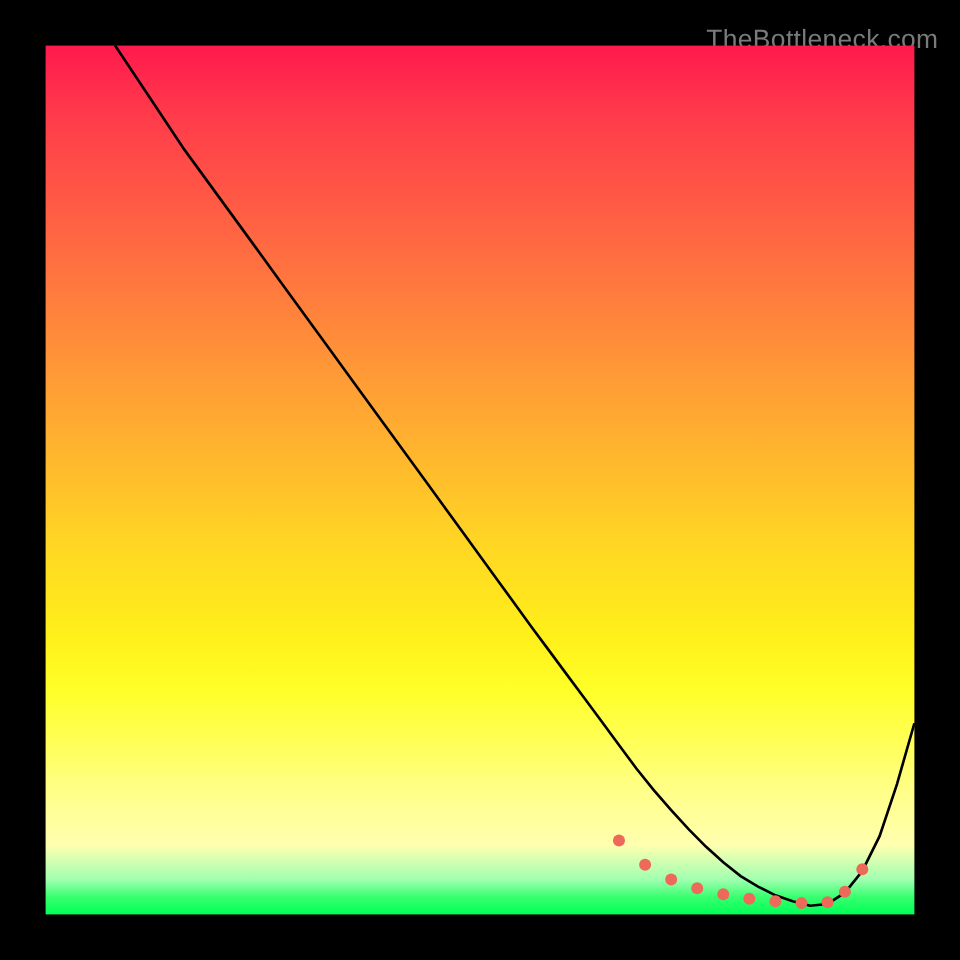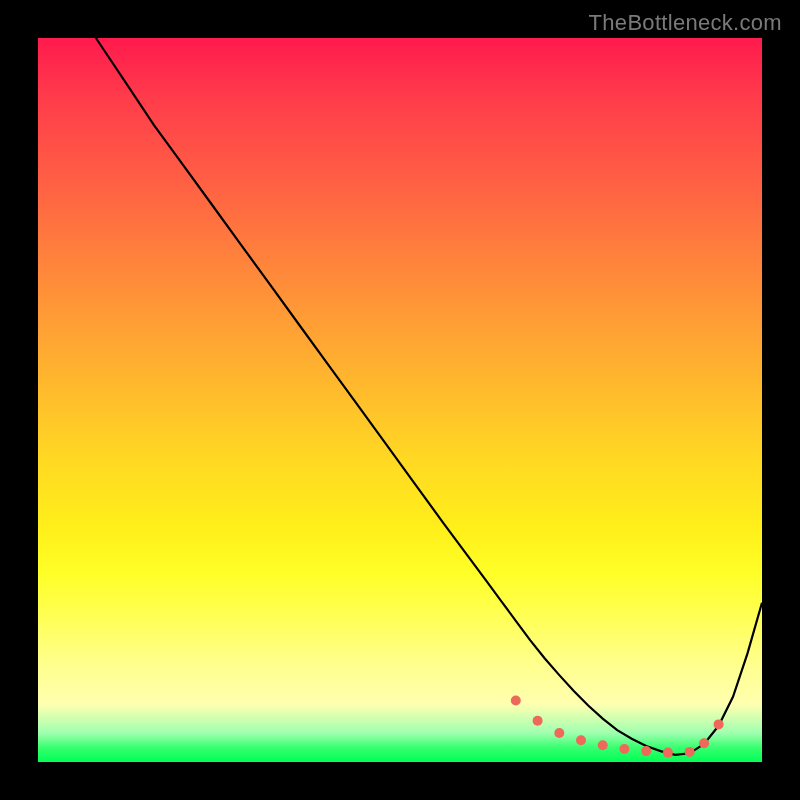--- a/index.html
+++ b/index.html
@@ -34,21 +34,21 @@
       #ffff28 74%,
       #ffff56 80%,
       #ffff8a 86%,
       #ffffb0 92%,
       #a0ffb0 96%,
       #38ff70 98%,
       #00ff55 100%);
   }
   .watermark {
     position: absolute;
-    top: 10px;
+    top: 20px;
     right: 18px;
     color: #7a7a7a;
     font-size: 22px;
     letter-spacing: 0.3px;
     user-select: none;
   }
   svg.curve {
     position: absolute;
     left: 0;
     top: 0;

